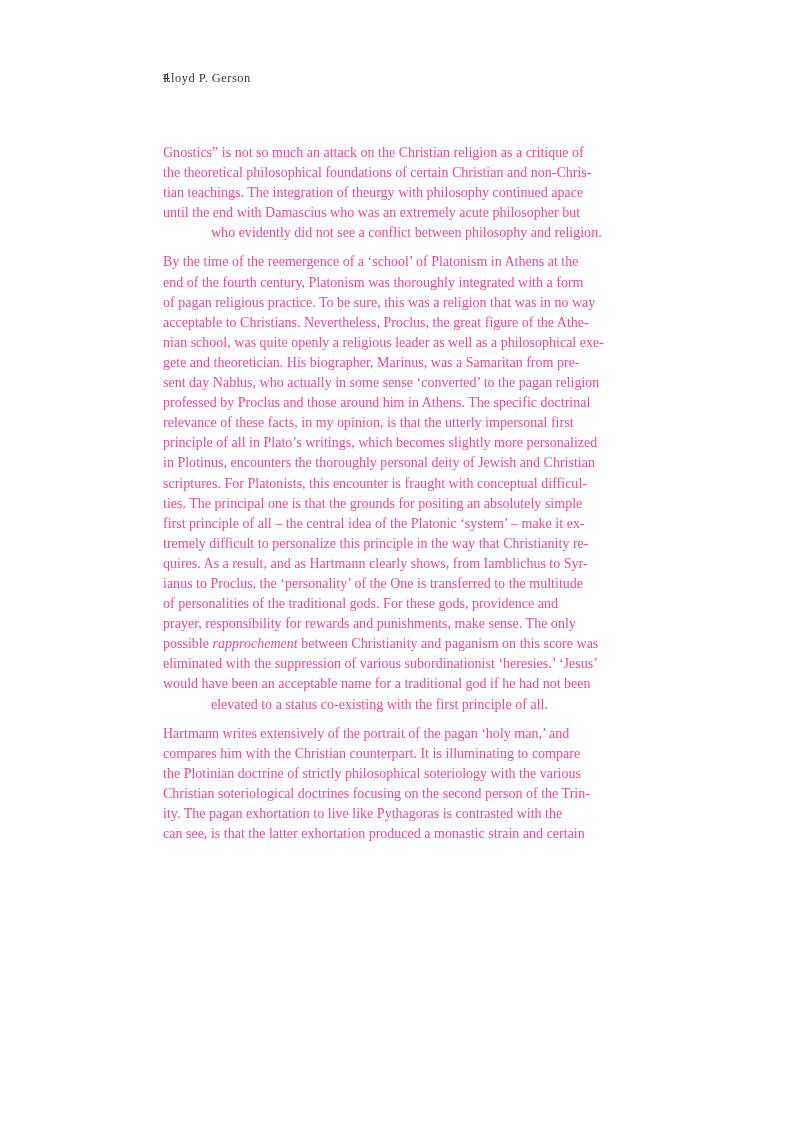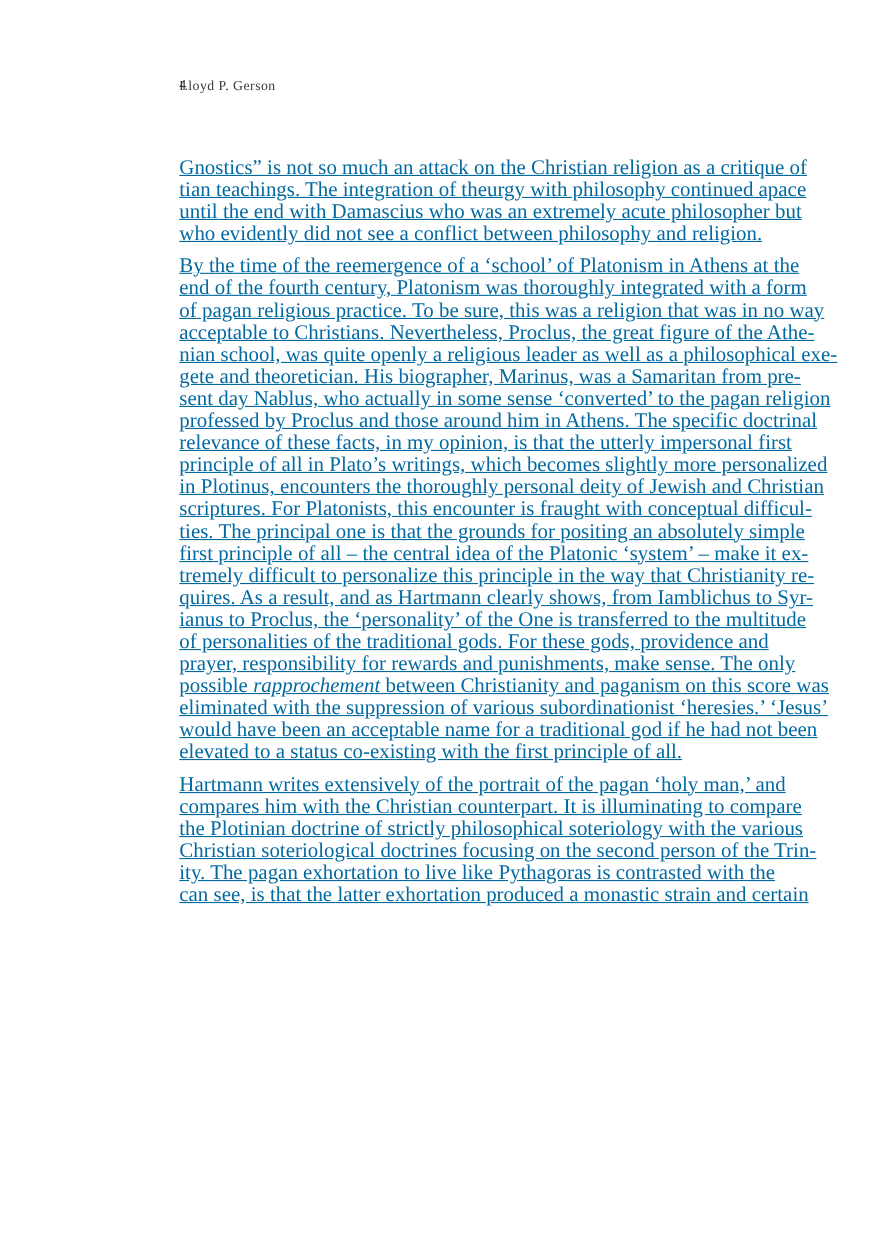--- a/index.html
+++ b/index.html
@@ -48,40 +48,40 @@
 
   
   .textblock {
     position: absolute;
     left: 163px;
     top: 143px;
     width: 473px;
   }
   .para {
     margin: 0 0 9px 0;
-    font-size: 19px;
-    color: #0369a1;
-    text-decoration: underline;
+    font-size: 14px;
+    color: #ec4899;
   }
   .para:last-child { margin-bottom: 0; }
 
   
   .ln {
     display: block;
     height: 20.1px;
     line-height: 20.1px;
     white-space: nowrap;
     text-align: justify;
     text-align-last: justify;
     letter-spacing: 0.01px;
   }
   
   .ln.last {
     text-align: left;
     text-align-last: left;
+    margin-left: 48px;
   }
   
   .ln::after {
     content: "";
     display: inline-block;
     width: 100%;
   }
   .ln.last::after { display: none; }
 
   .it { font-style: italic; }
@@ -93,20 +93,21 @@
 
   <div class="running-head">
     <span class="folio">4</span>
     <span class="running-title">Lloyd P. Gerson</span>
   </div>
 
   <div class="textblock">
 
     <p class="para">
       <span class="ln">Gnostics” is not so much an attack on the Christian religion as a critique of</span>
+      <span class="ln">the theoretical philosophical foundations of certain Christian and non-Chris-</span>
       <span class="ln">tian teachings. The integration of theurgy with philosophy continued apace</span>
       <span class="ln">until the end with Damascius who was an extremely acute philosopher but</span>
       <span class="ln last">who evidently did not see a conflict between philosophy and religion.</span>
     </p>
 
     <p class="para">
       <span class="ln">By the time of the reemergence of a ‘school’ of Platonism in Athens at the</span>
       <span class="ln">end of the fourth century, Platonism was thoroughly integrated with a form</span>
       <span class="ln">of pagan religious practice. To be sure, this was a religion that was in no way</span>
       <span class="ln">acceptable to Christians. Nevertheless, Proclus, the great figure of the Athe-</span>

